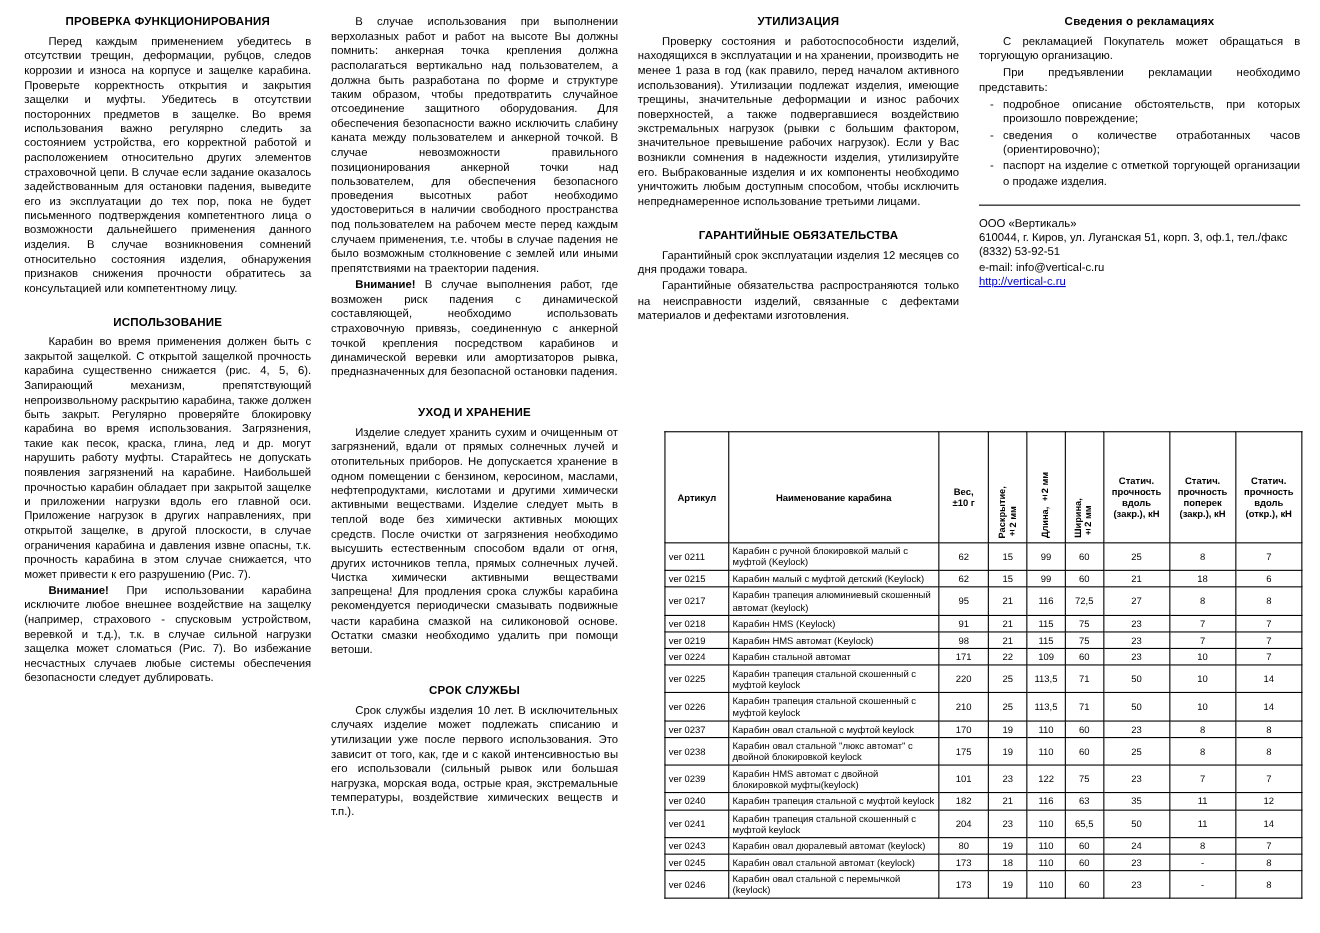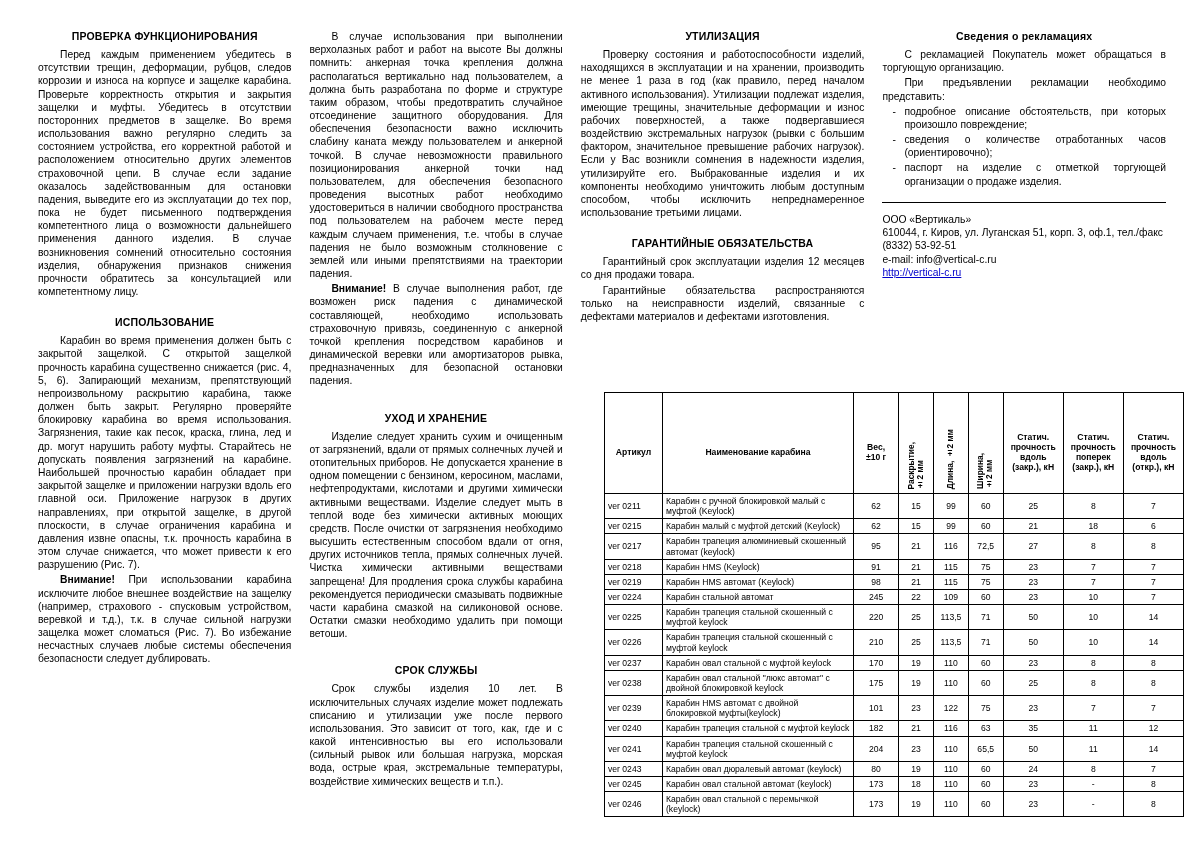--- a/index.html
+++ b/index.html
@@ -11,21 +11,21 @@
     width: 1200px;
     height: 848px;
     font-family: "Liberation Sans", sans-serif;
     color: #000;
     overflow: hidden;
   }
   .page {
     position: relative;
     width: 1200px;
     height: 848px;
-    padding: 16px;
+    padding: 0;
     box-sizing: border-box;
   }
   .cols {
     display: flex;
     flex-direction: row;
     padding: 14px 18px 0 22px;
     box-sizing: border-box;
     gap: 18px;
   }
   .col {
@@ -303,21 +303,21 @@
             <td class="num">21</td>
             <td class="num">115</td>
             <td class="num">75</td>
             <td class="num">23</td>
             <td class="num">7</td>
             <td class="num">7</td>
           </tr>
           <tr>
             <td class="art">ver 0224</td>
             <td class="name">Карабин стальной автомат</td>
-            <td class="num">245</td>
+            <td class="num">171</td>
             <td class="num">22</td>
             <td class="num">109</td>
             <td class="num">60</td>
             <td class="num">23</td>
             <td class="num">10</td>
             <td class="num">7</td>
           </tr>
           <tr>
             <td class="art">ver 0225</td>
             <td class="name">Карабин трапеция стальной скошенный с муфтой keylock</td>

